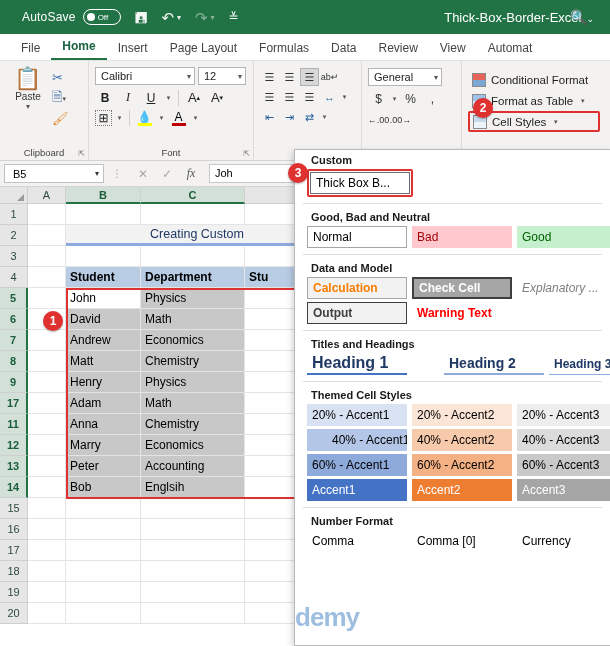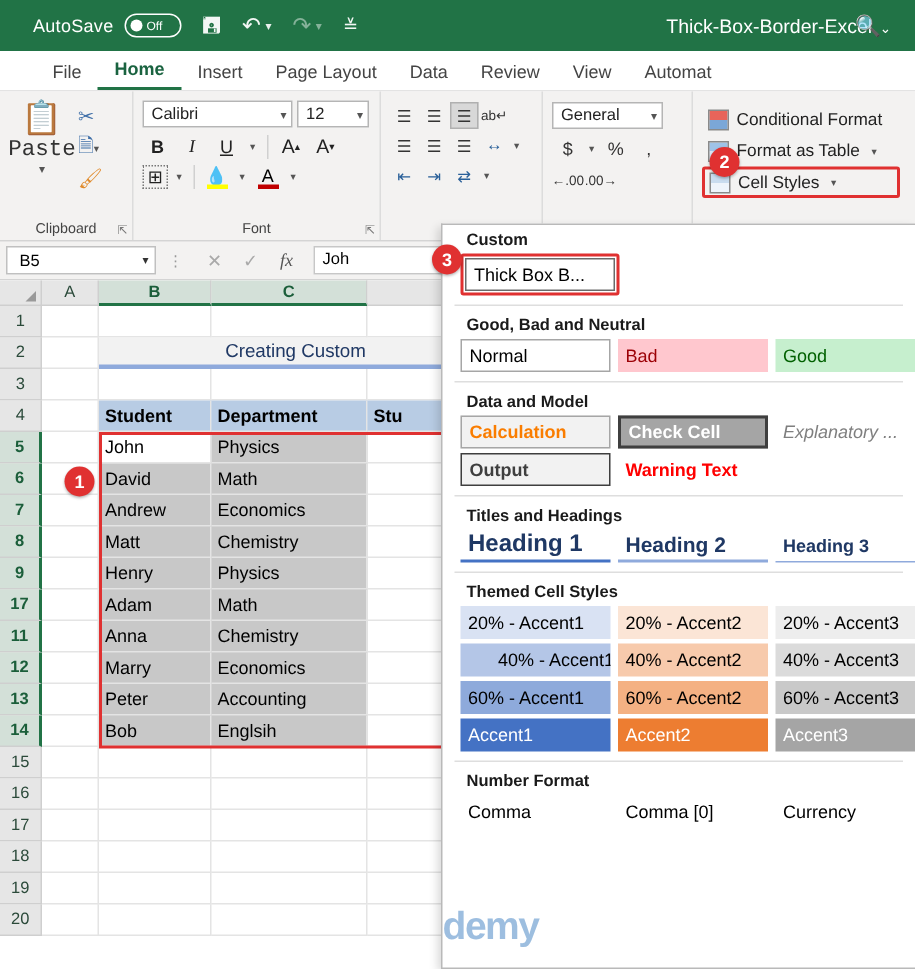--- a/index.html
+++ b/index.html
@@ -33,41 +33,41 @@
     position: absolute; left: 0; right: 16px; text-align: right;
     font-size: 13px; pointer-events: none;
   }
   .doc-title span { pointer-events: auto; }
   .title-caret { font-size: 9px; margin-left: 5px; }
   .search-ico { position: absolute; right: 22px; font-size: 14px; }
 
   
   .tabs {
     height: 27px; background: #ffffff; display: flex; align-items: flex-end;
-    padding-left: 24px; font-size: 12px; color: #444;
+    padding-left: 10px; font-size: 12px; color: #444;
     border-bottom: 1px solid #e3e3e3;
   }
   .tab { padding: 3px 11px 5px; white-space: nowrap; }
   .tab.active { color: #1a6340; font-weight: bold; border-bottom: 2.5px solid #217346; }
 
   
   .ribbon {
     height: 100px; background: #f3f2f1; display: flex;
     border-bottom: 1px solid #d4d4d4; position: relative;
   }
   .rgroup { position: relative; padding: 3px 6px 0; display: flex; flex-direction: column; }
   .rgroup + .rgroup { border-left: 1px solid #dcdcdc; }
   .rgroup-label { font-size: 9.5px; color: #444; text-align: center; margin-top: auto; padding-bottom: 2px; }
   .dlg-launch { position: absolute; right: 3px; bottom: 2px; font-size: 8px; color: #777; }
 
   
   .clip-wrap { display: flex; padding-top: 4px; }
   .paste-col { display: flex; flex-direction: column; align-items: center; width: 44px; }
   .paste-ico { font-size: 22px; line-height: 1; color: #c8761c; }
-  .paste-txt { font-size: 15px; color: #333; margin-top: 1px; font-family: Liberation Mono, monospace; }
+  .paste-txt { font-size: 10px; color: #333; margin-top: 1px; }
   .paste-caret { font-size: 8px; color: #555; }
   .clip-col { display: flex; flex-direction: column; gap: 2px; padding-top: 2px; padding-left: 2px; }
   .clip-ico { font-size: 13px; color: #3f6fa8; }
 
   
   .font-row { display: flex; align-items: center; gap: 3px; margin-bottom: 3px; }
   .combo {
     background: #fff; border: 1px solid #b5b5b5; height: 18px;
     display: flex; align-items: center; justify-content: space-between;
     padding: 0 3px 0 5px; font-size: 11px; color: #222;
@@ -165,21 +165,21 @@
   .tile-bad { background: #ffc7ce; color: #9c0006; }
   .tile-good { background: #c6efce; color: #006100; }
   .tile-calc { background: #f2f2f2; border: 1px solid #a6a6a6; color: #fa7d00; font-weight: bold; }
   .tile-check { background: #a5a5a5; border: 2px solid #3f3f3f; color: #fff; font-weight: bold; }
   .tile-expl { background: #fff; color: #7f7f7f; font-style: italic; }
   .tile-output { background: #f2f2f2; border: 1px solid #3f3f3f; color: #3f3f3f; font-weight: bold; }
   .tile-warn { background: #fff; color: #ff0000; font-weight: bold; }
   .tile-custom { background: #fff; border: 1px solid #6a6a6a; color: #000; }
   .custom-hl { border: 2px solid #e03131; border-radius: 2px; padding: 1px; display: inline-block; }
   .tile-h1 { background: #fff; color: #1f3864; font-weight: bold; font-size: 16px; border-bottom: 2.5px solid #4472c4; }
-  .tile-h2 { background: #fff; color: #1f3864; font-weight: bold; font-size: 14px; border-bottom: 2px solid #8faadc; }
+  .tile-h2 { background: #fff; color: #1f3864; font-weight: bold; font-size: 14px; border-bottom: 2px solid #8faadc; margin-left: 32px; }
   .tile-h3 { background: #fff; color: #1f3864; font-weight: bold; font-size: 12px; border-bottom: 1.5px solid #8faadc; }
   .tile-num { background: #fff; color: #000; }
   .fly-watermark {
     position: absolute; left: -60px; bottom: 12px; font-size: 26px; font-weight: bold;
     color: #3d7fc1; opacity: .5; letter-spacing: -1px; pointer-events: none;
   }
 
   
   .badge {
     position: absolute; width: 20px; height: 20px; border-radius: 50%;
@@ -207,20 +207,21 @@
     <span>Thick-Box-Border-Excel</span><span class="title-caret">⌄</span>
   </div>
   <span class="search-ico">🔍</span>
 </div>
 
 <div class="tabs">
   <div class="tab">File</div>
   <div class="tab active">Home</div>
   <div class="tab">Insert</div>
   <div class="tab">Page Layout</div>
+  <div class="tab">Formulas</div>
   <div class="tab">Data</div>
   <div class="tab">Review</div>
   <div class="tab">View</div>
   <div class="tab">Automat</div>
 </div>
 
 <div class="ribbon">
 
   <div class="rgroup" style="width:88px">
     <div class="clip-wrap">

